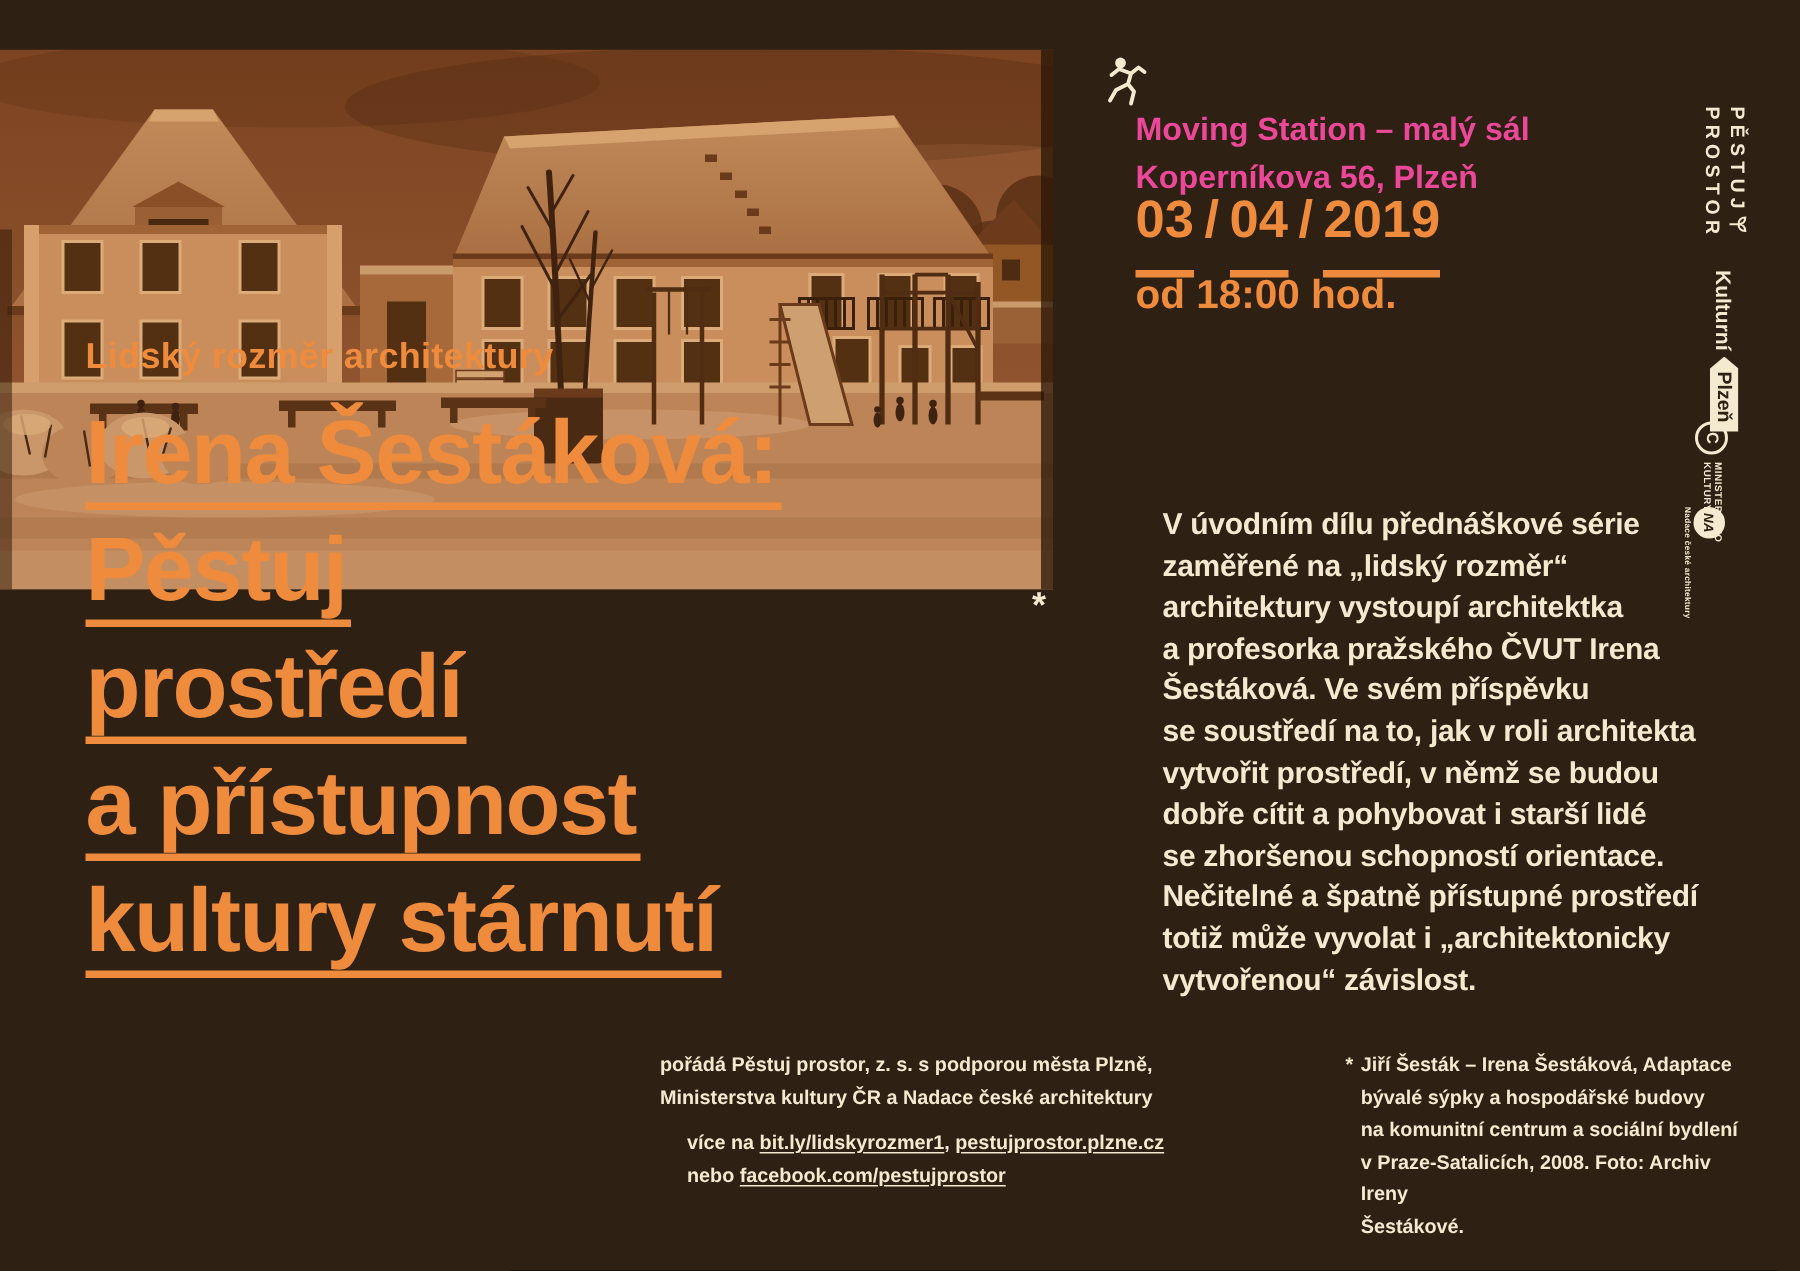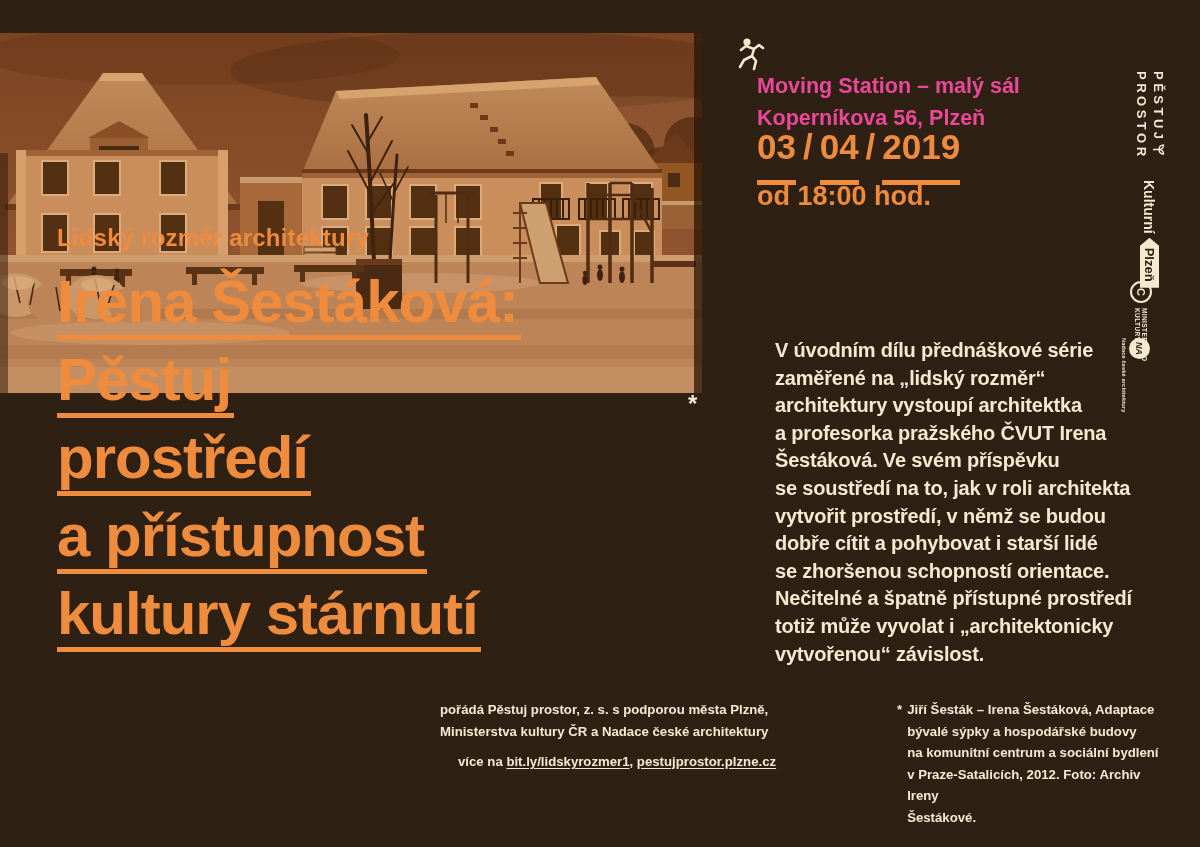--- a/index.html
+++ b/index.html
@@ -280,29 +280,32 @@
 vytvořenou“ závislost.</div>
 
 
   <div class="abs organizer">
     <div class="block">pořádá Pěstuj prostor, z. s. s podporou města Plzně,
 Ministerstva kultury ČR a Nadace české architektury</div>
     <div class="more">
       <div>
         <span>více na </span><span class="lnk">bit.ly/lidskyrozmer1</span><span>, </span><span class="lnk">pestujprostor.plzne.cz</span>
       </div>
+      <div>
+        <span>nebo </span><span class="lnk">facebook.com/pestujprostor</span>
+      </div>
     </div>
   </div>
 
   <div class="abs credit">
     <span class="star">*</span>
     <span class="ctext">Jiří Šesták – Irena Šestáková, Adaptace
 bývalé sýpky a hospodářské budovy
 na komunitní centrum a sociální bydlení
-v Praze-Satalicích, 2012. Foto: Archiv Ireny
+v Praze-Satalicích, 2008. Foto: Archiv Ireny
 Šestákové.</span>
   </div>
 
   <div class="abs rot logo-pestuj">
     <div class="pl">
       <span>PĚSTUJ</span>
       <svg class="sprout" width="11" height="13" viewBox="0 0 11 13">
         <path d="M5.5 12 V6 M5.5 6 C5.5 3 7.5 1.5 10 1.5 C10 4.5 8 6 5.5 6 M5.5 6 C5.5 3 3.5 1.5 1 1.5 C1 4.5 3 6 5.5 6" fill="none" stroke="#f3ead0" stroke-width="1.4"></path>
       </svg>
     </div>

